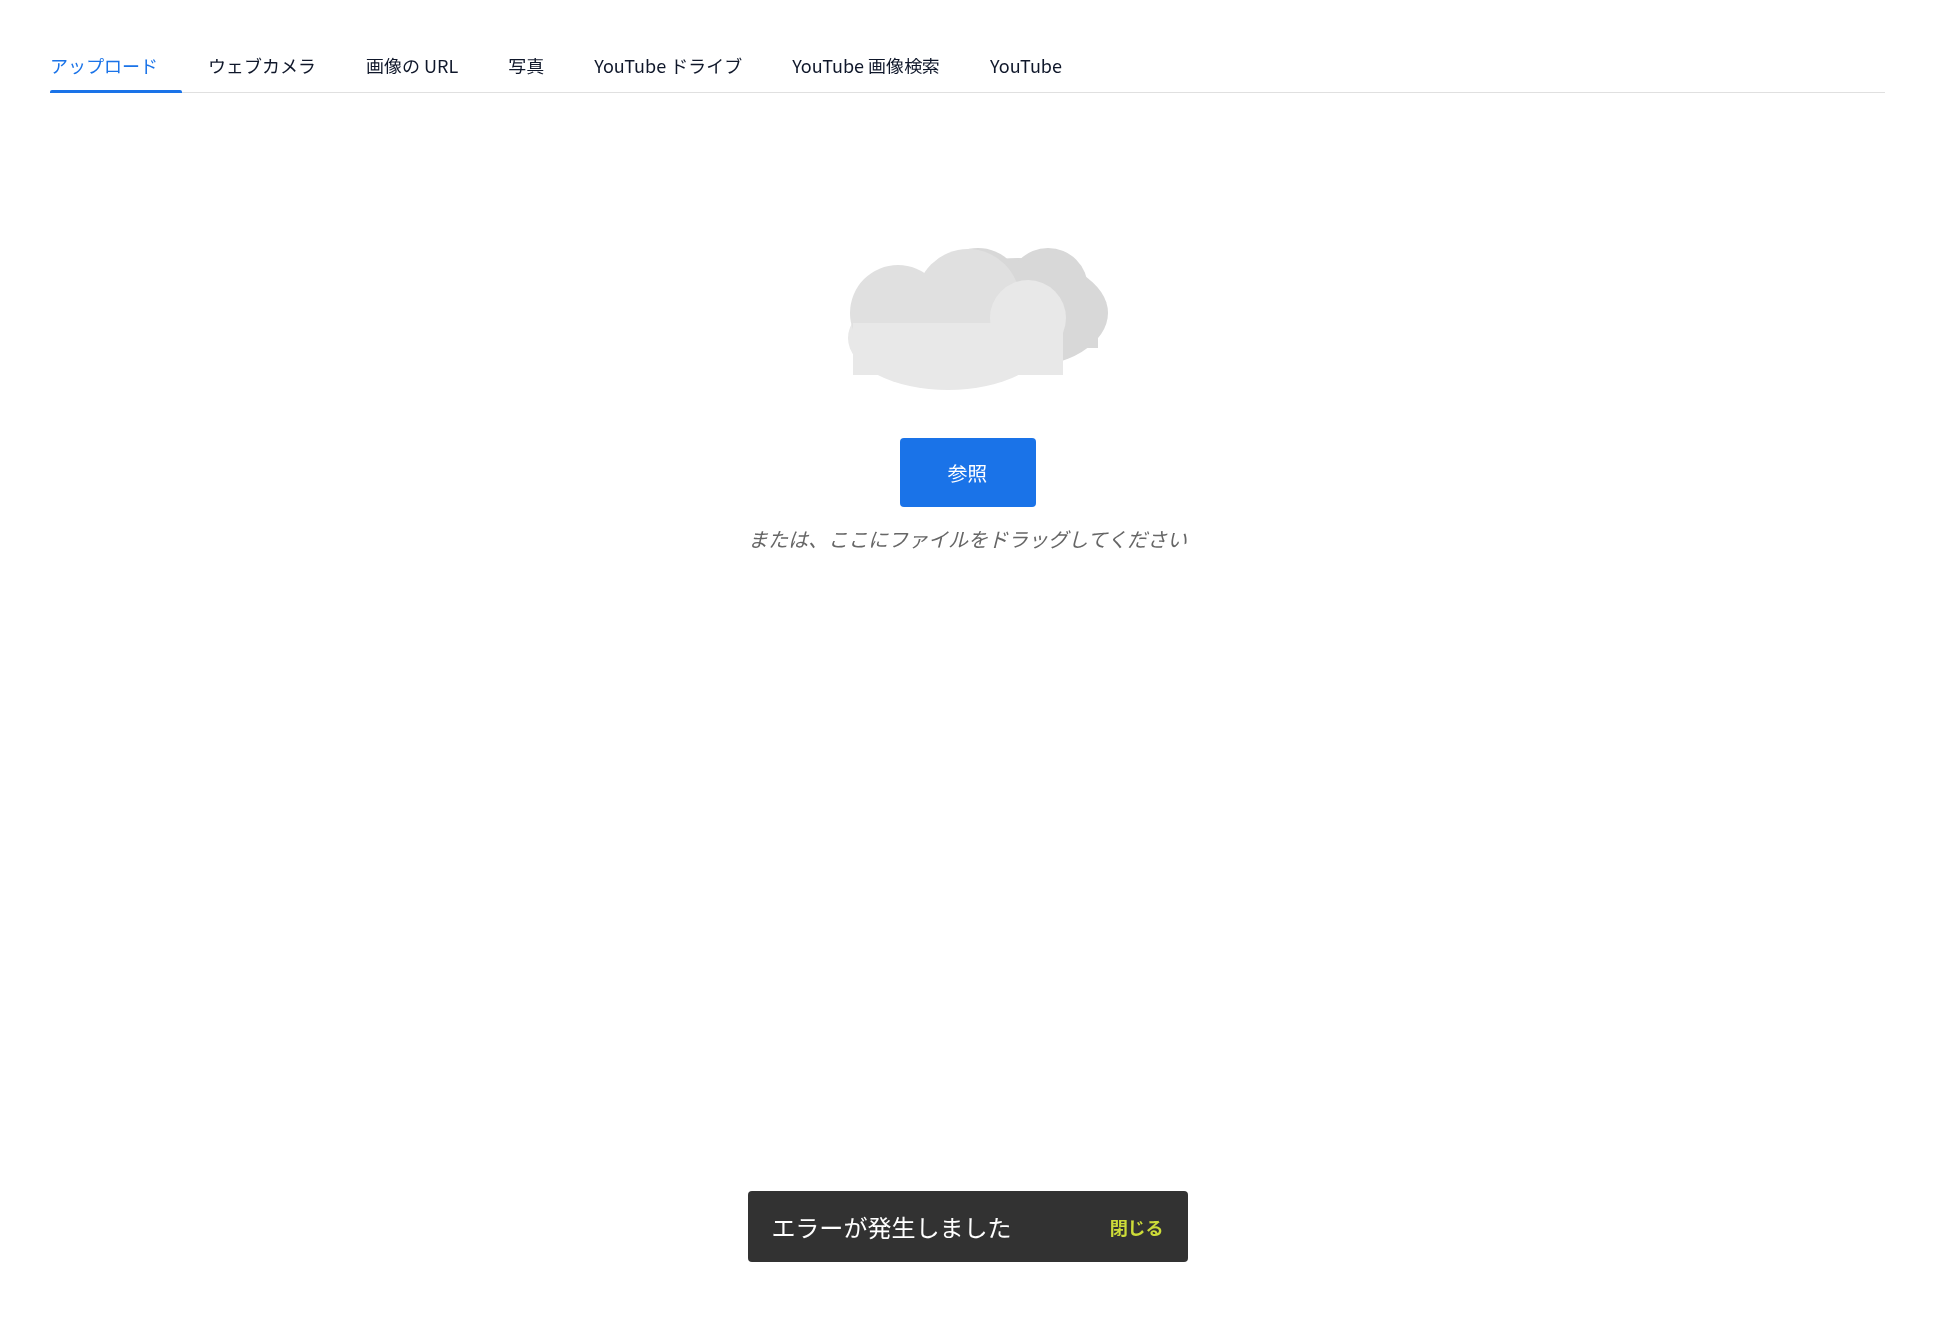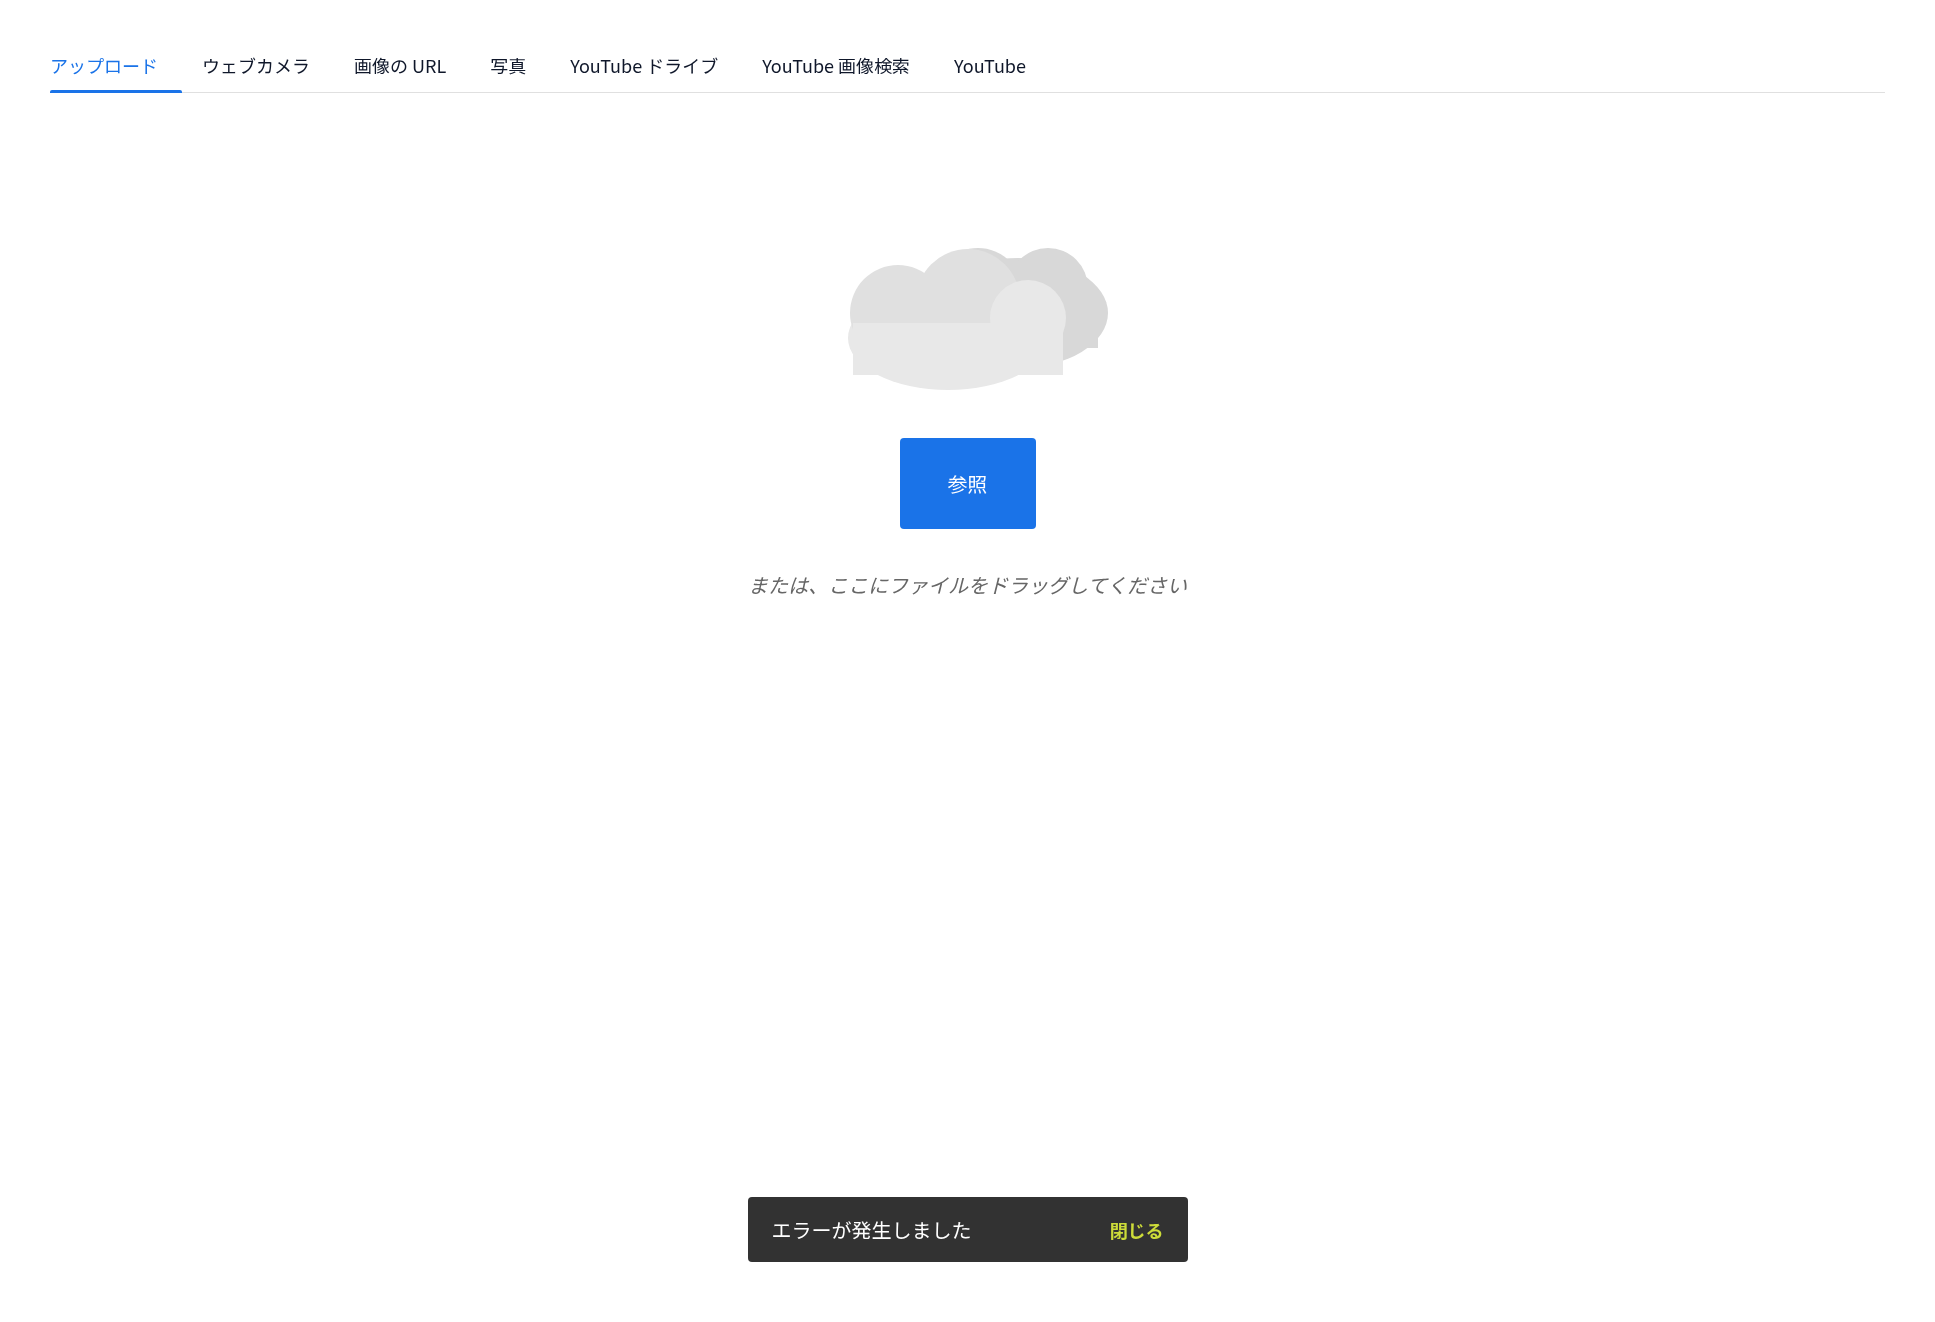--- a/index.html
+++ b/index.html
@@ -26,21 +26,21 @@
       font-size: 36px;
       font-weight: 400;
       color: #222;
       margin-bottom: 40px;
     }
 
     .tabs-container {
       display: flex;
       align-items: center;
       border-bottom: 1px solid #e0e0e0;
-      gap: 0;
+      gap: 6px;
     }
 
     .tab-item {
       padding: 12px 24px 14px 0;
       font-size: 18px;
       cursor: pointer;
       color: #0f172a;
       position: relative;
       margin-right: 20px;
       white-space: nowrap;
@@ -76,24 +76,24 @@
     .cloud-svg {
       width: 320px;
       height: 220px;
     }
 
     .browse-button {
       background: #1a73e8;
       color: #fff;
       border: none;
       border-radius: 4px;
-      padding: 31px 48px;
+      padding: 20px 48px;
       font-size: 20px;
       cursor: pointer;
-      margin-bottom: 41px;
+      margin-bottom: 17px;
       font-family: inherit;
     }
 
     .drag-text {
       font-size: 20px;
       color: #666;
       margin-bottom: 0;
       font-style: italic;
     }
 
@@ -109,21 +109,21 @@
       align-items: center;
       min-width: 440px;
       padding: 18px 24px;
       font-size: 18px;
       gap: 0;
       justify-content: space-between;
     }
 
     .snackbar-message {
       color: #fff;
-      font-size: 20px;
+      font-size: 24px;
     }
 
     .snackbar-action {
       color: #cddc39;
       font-size: 18px;
       cursor: pointer;
       font-weight: 700;
       margin-left: 40px;
       background: none;
       border: none;

